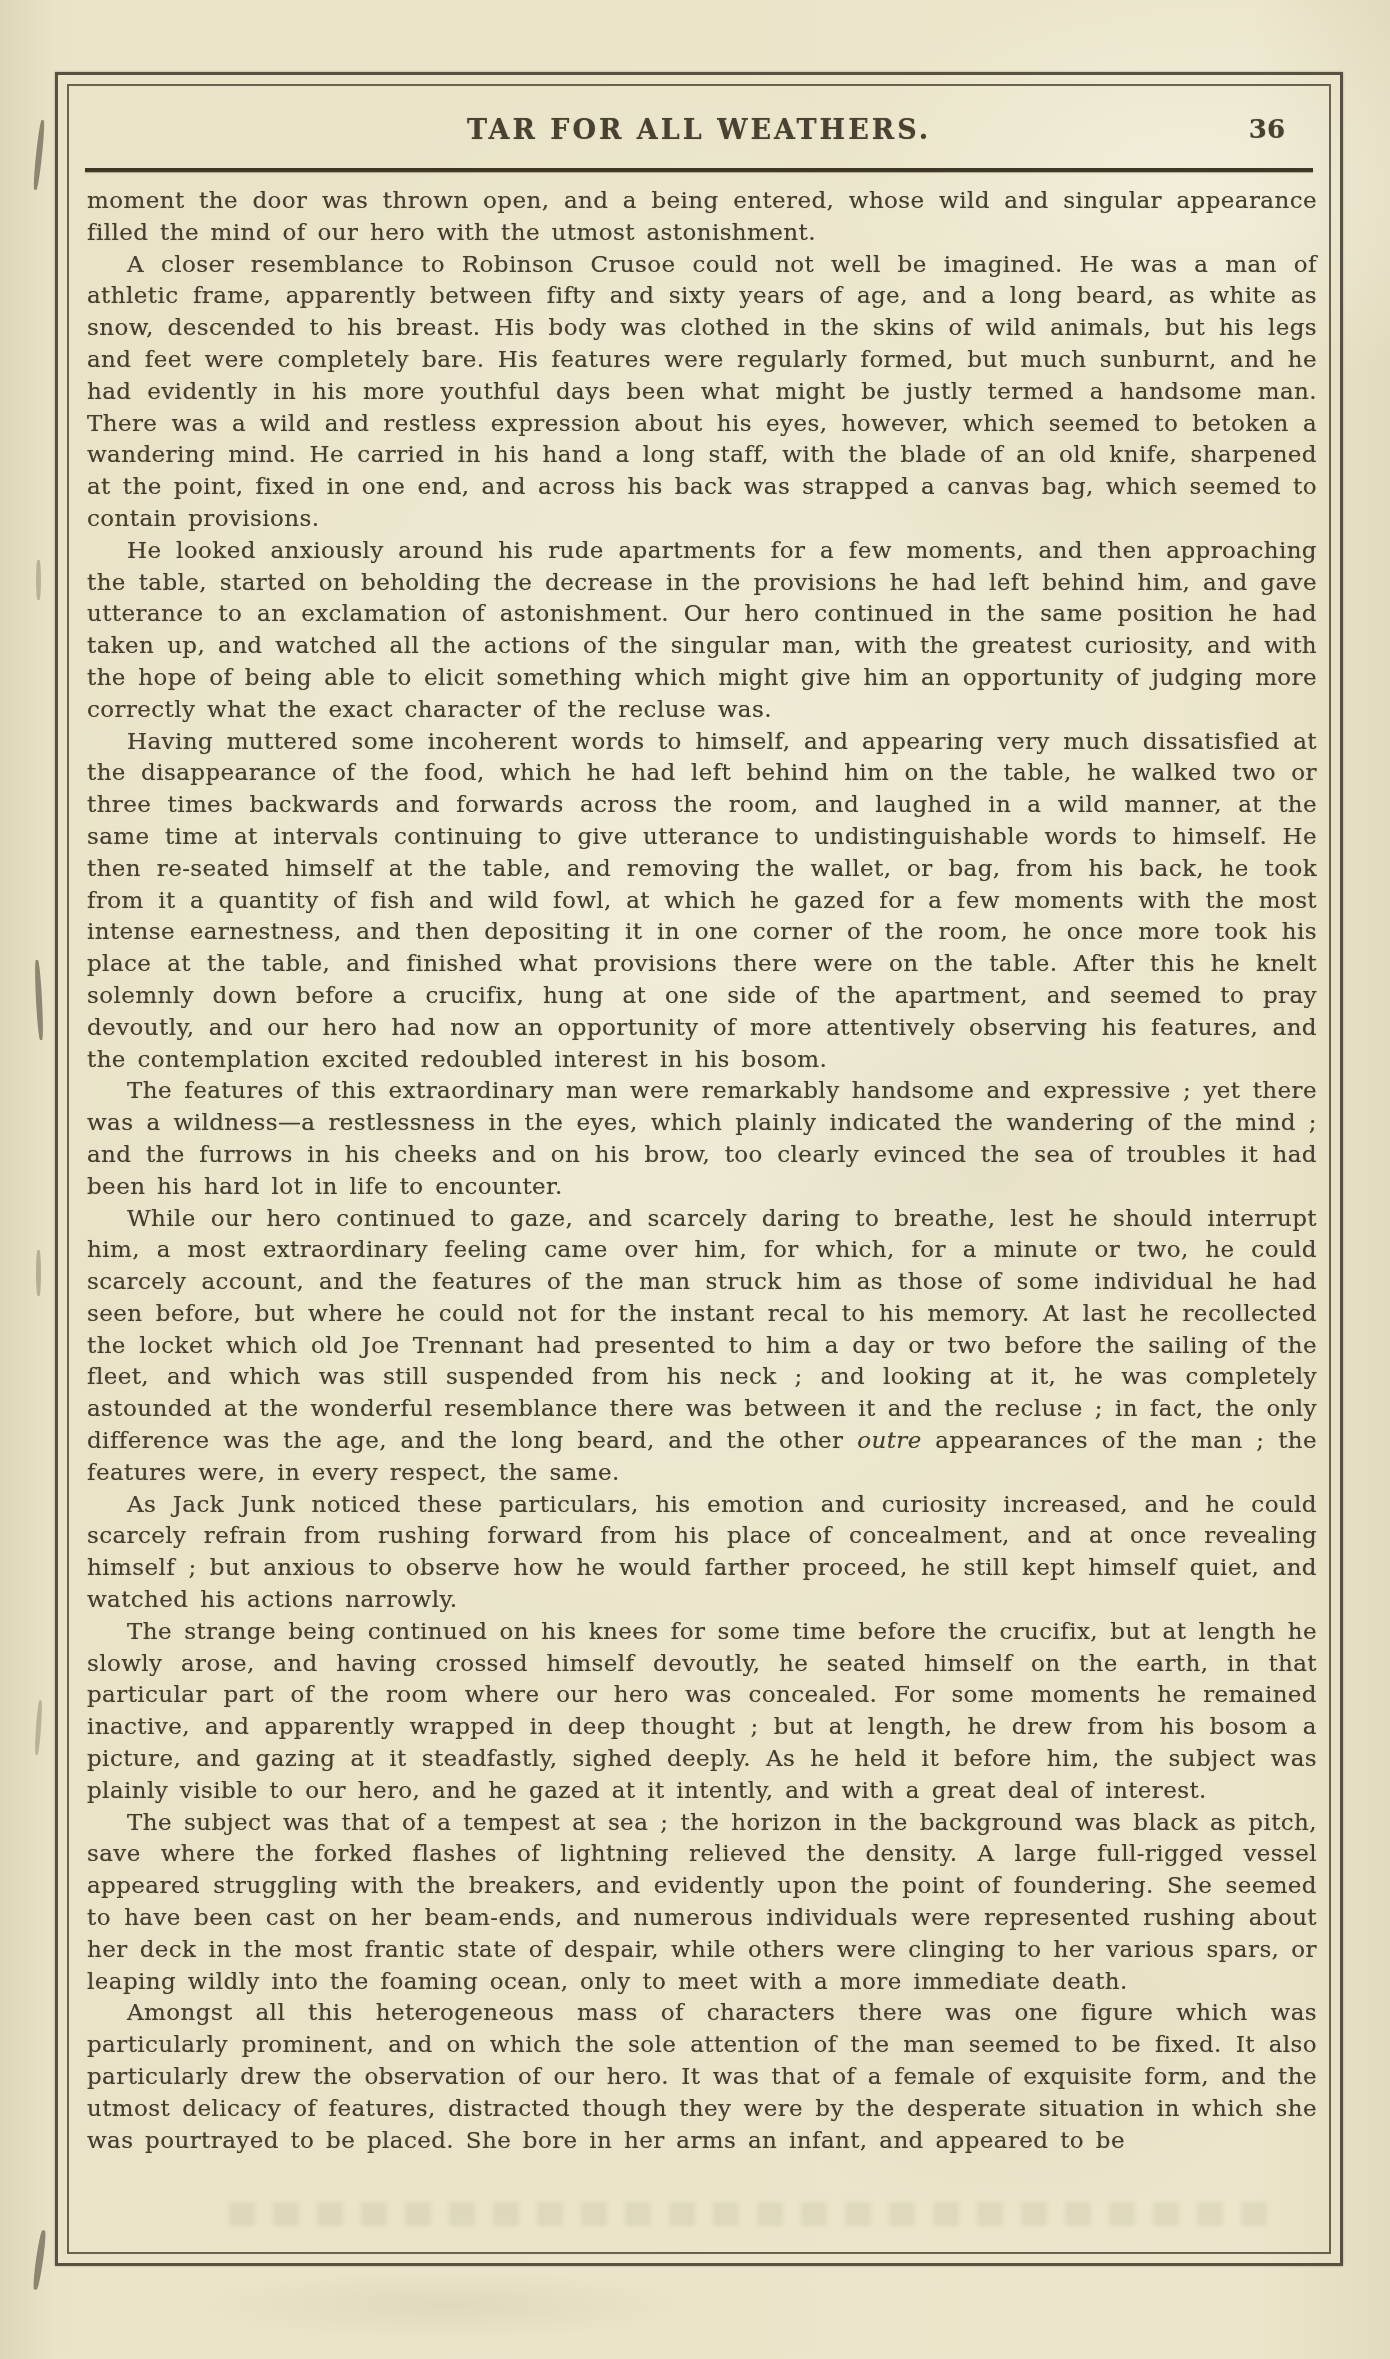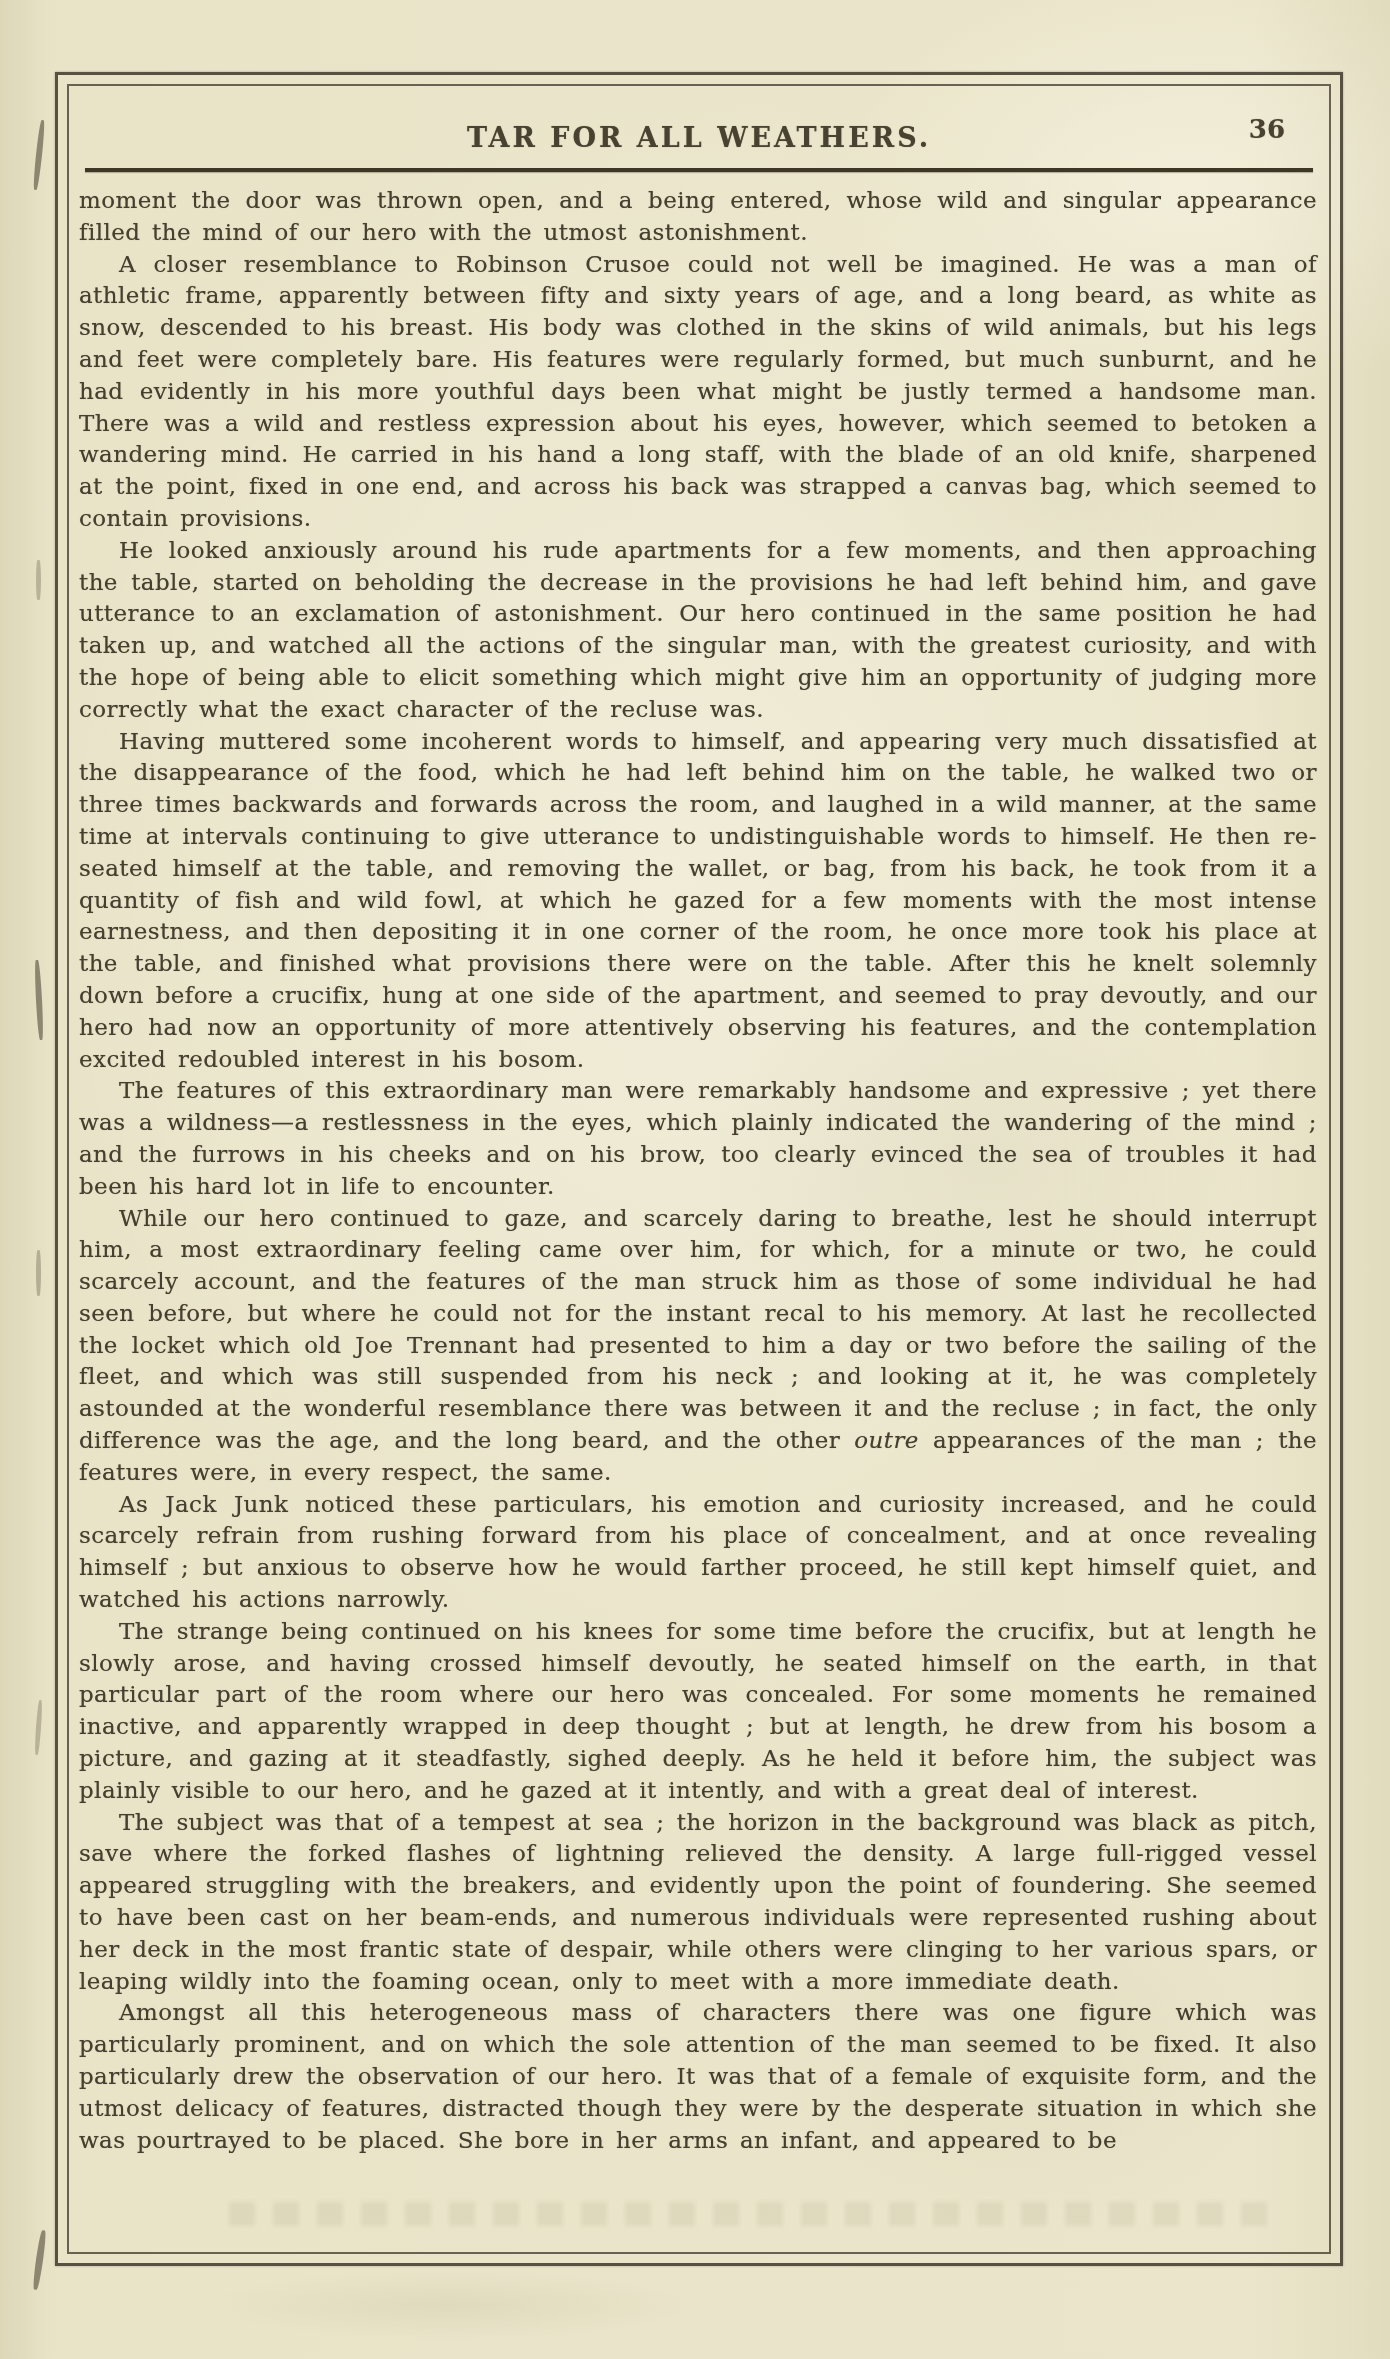--- a/index.html
+++ b/index.html
@@ -49,36 +49,36 @@
   }
 
   .running-head {
     position: relative;
     height: 62px;
     margin-top: 14px;
   }
   .title {
     position: absolute; left: 0; right: 0; text-align: center;
     font-size: 27px; font-weight: bold; letter-spacing: 3px;
-    color: #4a4231; margin: 8px; top: 14px;
+    color: #4a4231; margin: 0; top: 14px;
     text-shadow: 0 0 1px rgba(74,66,49,0.5);
   }
   .page-number {
     position: absolute; right: 44px; top: 14px;
     font-size: 26px; font-weight: bold; color: #4a4231;
     text-shadow: 0 0 1px rgba(74,66,49,0.5);
   }
   .head-rule {
     height: 4px; background: #3f3726; border: 0;
     margin: 6px 16px 0 16px;
     box-shadow: 0 1px 1px rgba(63,55,38,0.35);
   }
 
   .text-block {
-    padding: 13px 12px 0 10px;
+    padding: 13px 12px 0 18px;
     font-size: 23px;
     line-height: 31.8px;
     text-align: justify;
     letter-spacing: 0.4px;
     word-spacing: 4px;
     color: #463e2e;
     text-shadow: 0 0 0.7px rgba(70,62,46,0.55);
   }
   .text-block p { margin: 0; text-indent: 40px; }
   .text-block p.no-indent { text-indent: 0; }

